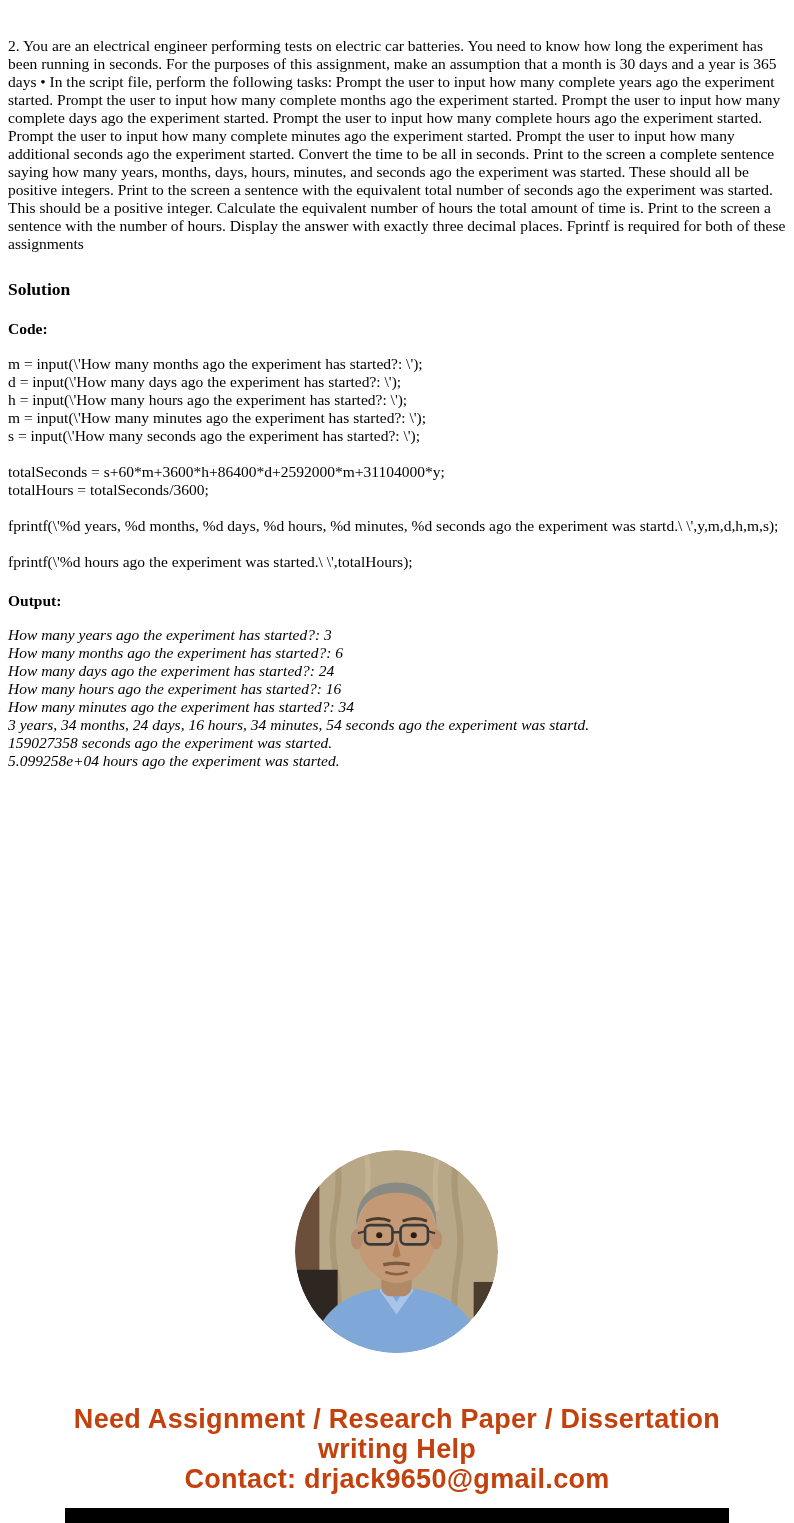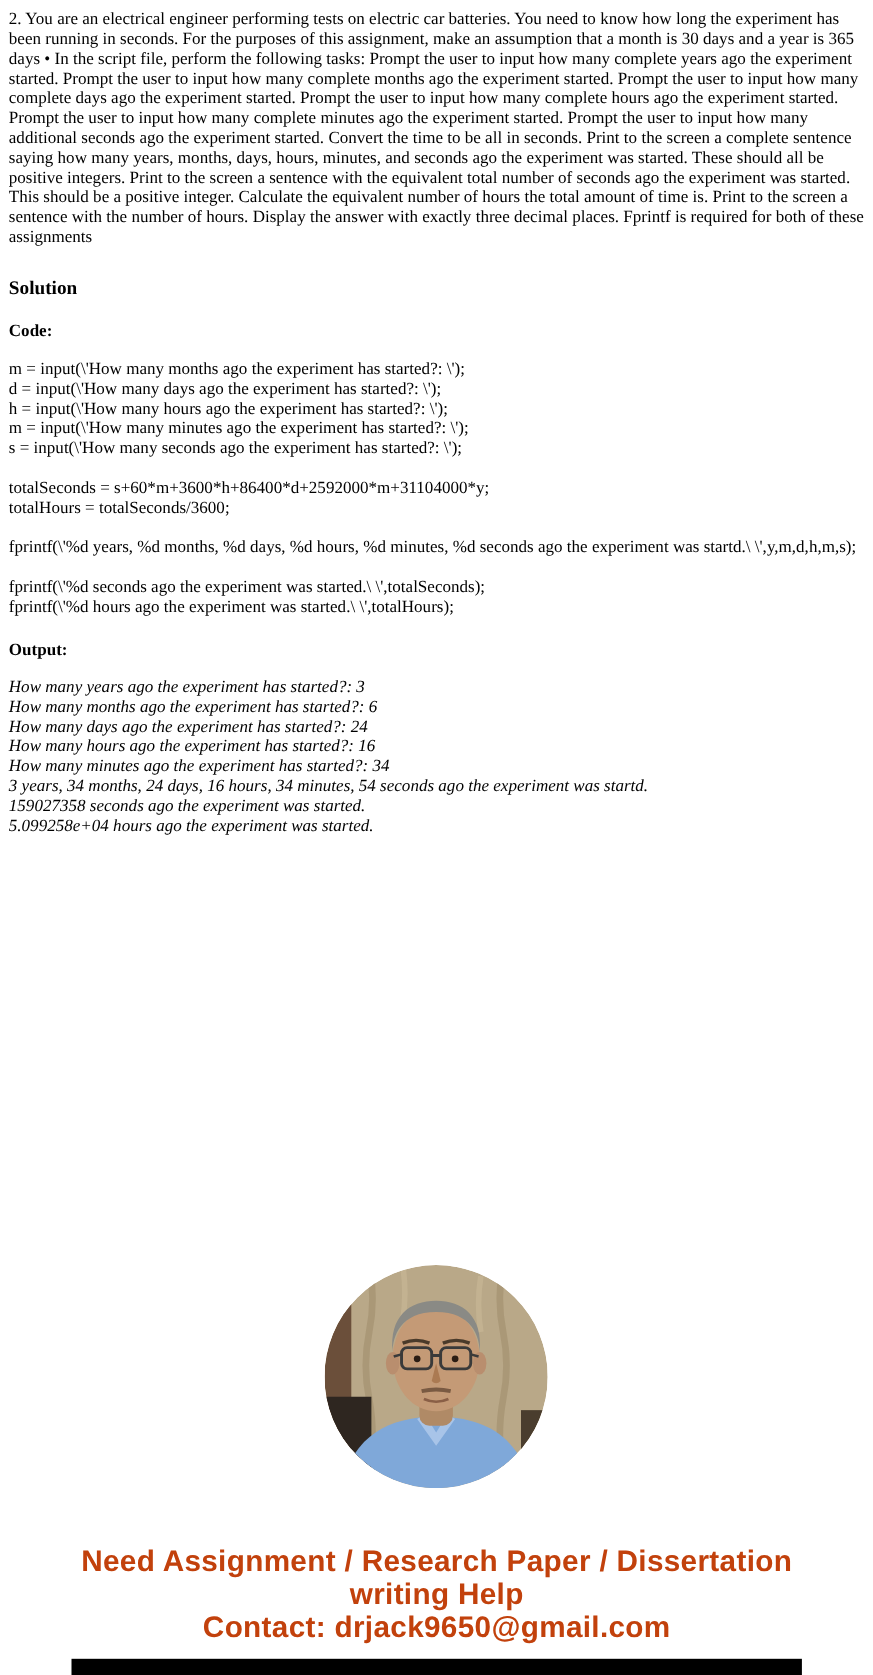--- a/index.html
+++ b/index.html
@@ -9,20 +9,21 @@
     background: #ffffff;
     font-family: "Liberation Serif", serif;
     color: #000000;
     position: relative;
     overflow: hidden;
   }
   .content {
     padding: 9px 8px 0 8px;
     font-size: 15.5px;
     line-height: 18px;
+    margin-top: 28px;
   }
   .problem { margin: 0; }
   .solution-heading {
     margin-top: 26px;
     font-weight: bold;
     font-size: 17.5px;
     line-height: 20px;
   }
   .sub-heading {
     margin-top: 21px;
@@ -80,21 +81,20 @@
       <div class="line">d = input(\'How many days ago the experiment has started?: \');</div>
       <div class="line">h = input(\'How many hours ago the experiment has started?: \');</div>
       <div class="line">m = input(\'How many minutes ago the experiment has started?: \');</div>
       <div class="line">s = input(\'How many seconds ago the experiment has started?: \');</div>
       <div class="line">&nbsp;</div>
       <div class="line">totalSeconds = s+60*m+3600*h+86400*d+2592000*m+31104000*y;</div>
       <div class="line">totalHours = totalSeconds/3600;</div>
       <div class="line">&nbsp;</div>
       <div class="line">fprintf(\'%d years, %d months, %d days, %d hours, %d minutes, %d seconds ago the experiment was startd.\ \',y,m,d,h,m,s);</div>
       <div class="line">&nbsp;</div>
-      <div class="line">fprintf(\'%d seconds ago the experiment was started.\ \',totalSeconds);</div>
       <div class="line">fprintf(\'%d hours ago the experiment was started.\ \',totalHours);</div>
     </div>
 
   <div class="sub-heading">Output:</div>
 
   <div class="output-block">
       <div class="line">How many years ago the experiment has started?: 3</div>
       <div class="line">How many months ago the experiment has started?: 6</div>
       <div class="line">How many days ago the experiment has started?: 24</div>
       <div class="line">How many hours ago the experiment has started?: 16</div>

